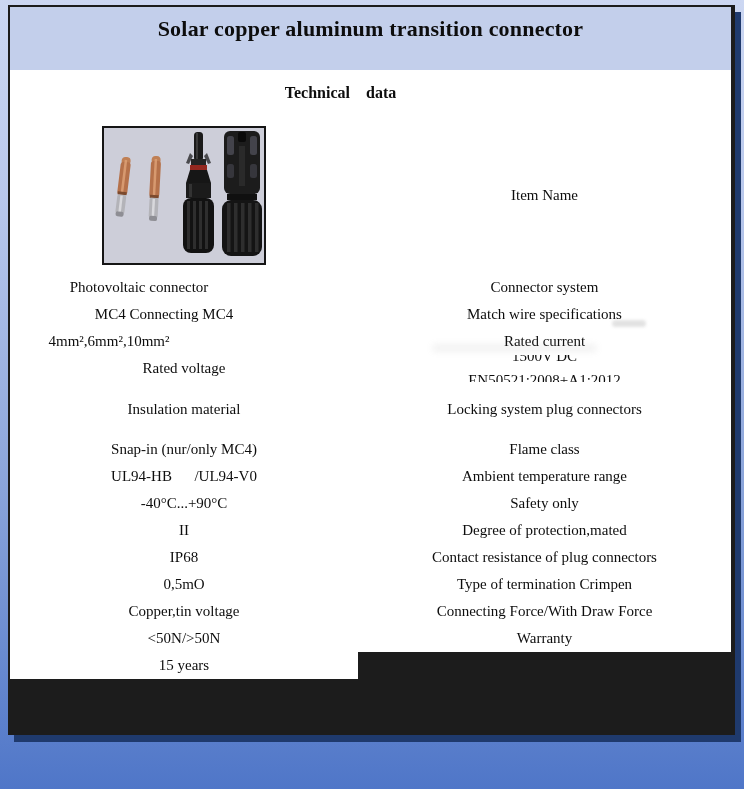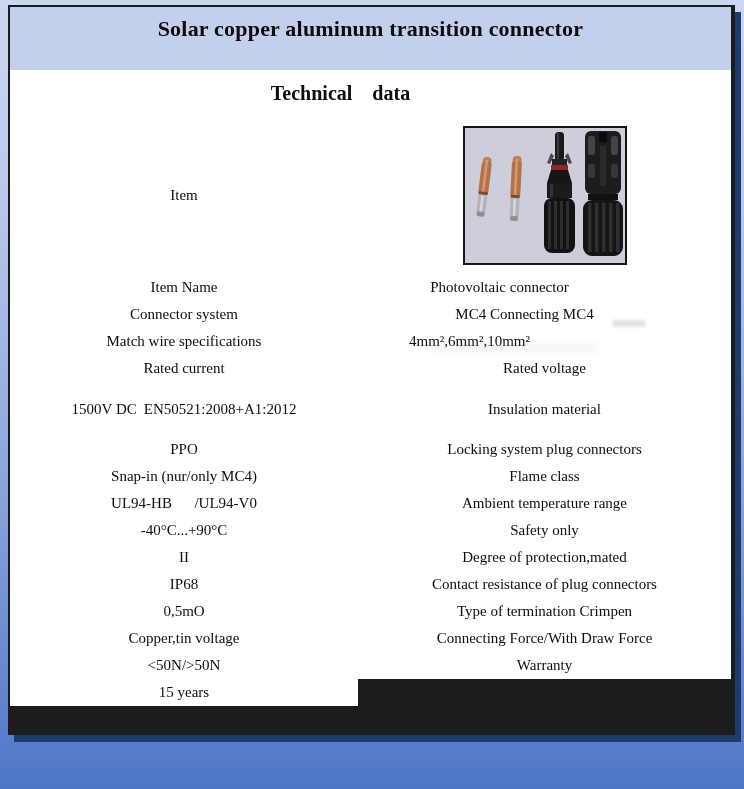--- a/index.html
+++ b/index.html
@@ -29,24 +29,24 @@
   .title-cell {
     grid-column:1 / 3;
     background:#c3cfeb;
     align-items:flex-start;
     padding-top:9px;
     font-weight:bold; font-size:22px;
     letter-spacing:0.2px;
   }
   .sub-cell {
     grid-column:1 / 3;
-    font-weight:bold; font-size:20px;
+    font-weight:bold; font-size:16px;
   }
   .sub-cell > span { position:relative; left:-30px; }
-  .two-line { flex-direction:row; justify-content:center; gap:7px;text-align:center; }
+  .two-line { flex-direction:column; justify-content:center; gap:7px;text-align:center; }
   .shift45 > span { position:relative; left:-45px; }
   .shift20 > span { position:relative; left:-20px; }
   .shift75 > span { position:relative; left:-75px; }
   .photo-cell { background:#ffffff; }
   .photo-frame { width:164px; height:139px; display:block; }
   .smudge { position:absolute; pointer-events:none; border-radius:4px; }
   .smudge1 { left:255px; top:40px; width:210px; height:13px; background:#8e9cc0; opacity:.16; filter:blur(4px); }
   .smudge2 { left:335px; top:83px; width:150px; height:9px; background:#9a9a9a; opacity:.16; filter:blur(3px); }
   .smudge3 { left:612px; top:320px; width:34px; height:7px; background:#9a9a9a; opacity:.28; filter:blur(1.5px); }
   .smudge4 { left:432px; top:344px; width:165px; height:8px; background:#9a9a9a; opacity:.12; filter:blur(3px); }
@@ -56,21 +56,20 @@
 
 <div class="smudge smudge1"></div>
 <div class="smudge smudge2"></div>
 
 <div class="sheet">
 
   <div class="cell title-cell">Solar copper aluminum transition connector</div>
 
   <div class="cell sub-cell"><span>Technical    data</span></div>
 
-  <div class="cell label">Item</div>
   <div class="cell photo-cell">
     <svg class="photo-frame" viewBox="0 0 164 139" xmlns="http://www.w3.org/2000/svg">
       <rect x="1" y="1" width="162" height="137" fill="#cdced9" stroke="#151515" stroke-width="2"></rect>
 
       <g transform="translate(24,36) rotate(7)">
         <rect x="-4.5" y="-5" width="9" height="8" rx="4" fill="#c08055"></rect>
         <rect x="-5" y="0" width="10" height="33" rx="3" fill="#b5714a"></rect>
         <rect x="-1.5" y="-2" width="2.5" height="34" fill="#dda075" opacity="0.85"></rect>
         <rect x="-4.5" y="30" width="9" height="3" fill="#7c4a2e"></rect>
         <rect x="-4.5" y="33" width="9" height="19" rx="2" fill="#b3b3b8"></rect>
@@ -135,21 +134,20 @@
 
   <div class="cell label">Rated current</div>
 
   <div class="cell label">Rated voltage</div>
   <div class="cell value two-line">
     <span>1500V DC</span>
     <span>EN50521:2008+A1:2012</span>
   </div>
 
   <div class="cell label">Insulation material</div>
-  <div class="cell value"><span>PPO</span></div>
 
   <div class="cell label">Locking system plug connectors</div>
   <div class="cell value"><span>Snap-in (nur/only MC4)</span></div>
 
   <div class="cell label">Flame class</div>
   <div class="cell value"><span>UL94-HB      /UL94-V0</span></div>
 
   <div class="cell label">Ambient temperature range</div>
   <div class="cell value"><span>-40°C...+90°C</span></div>
 

